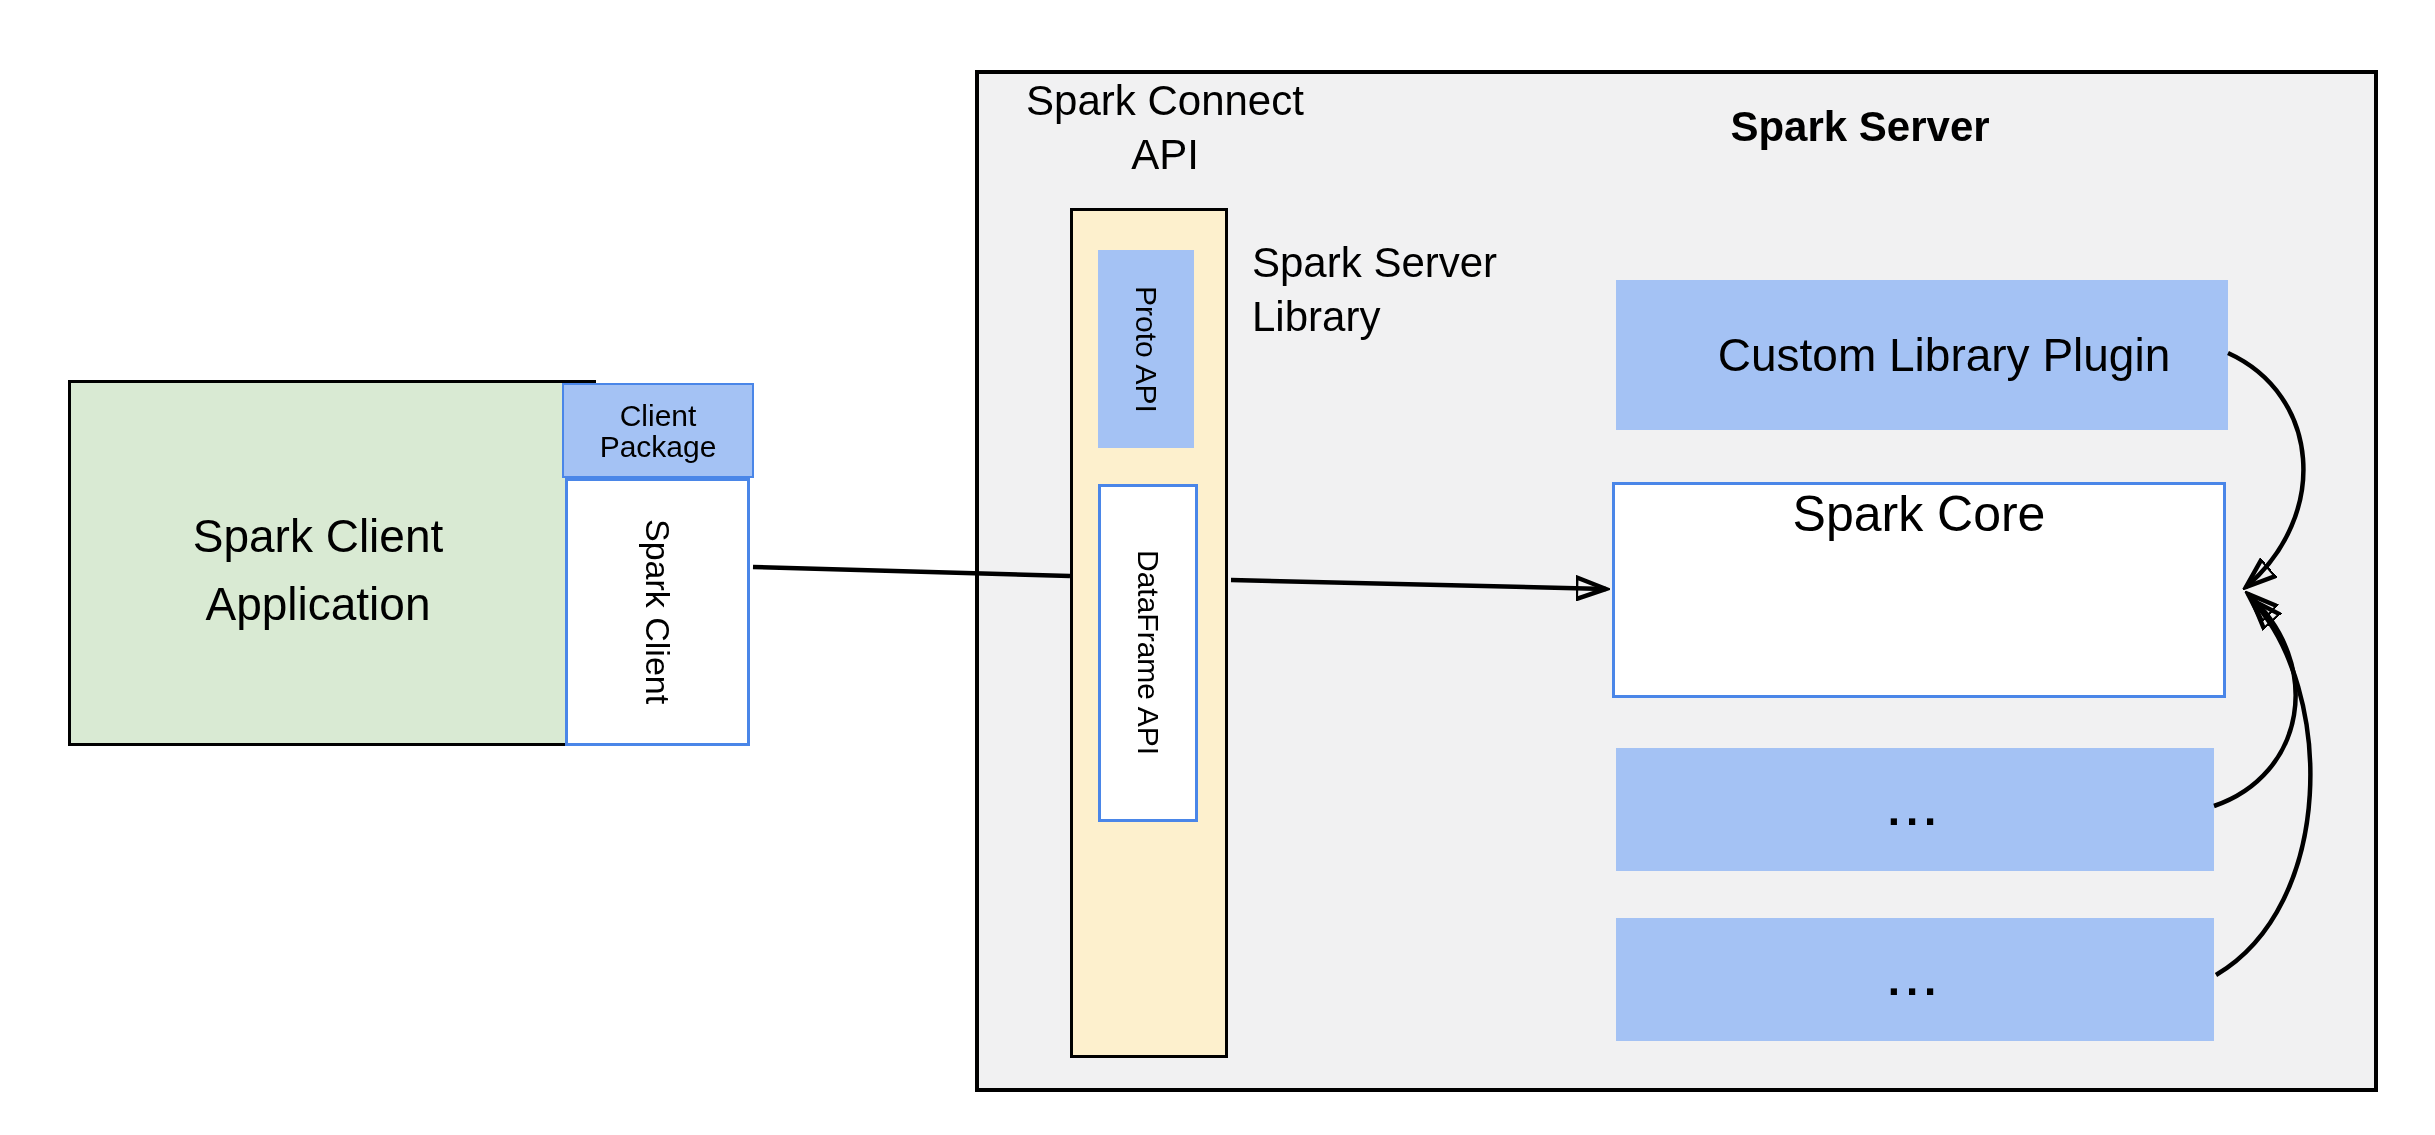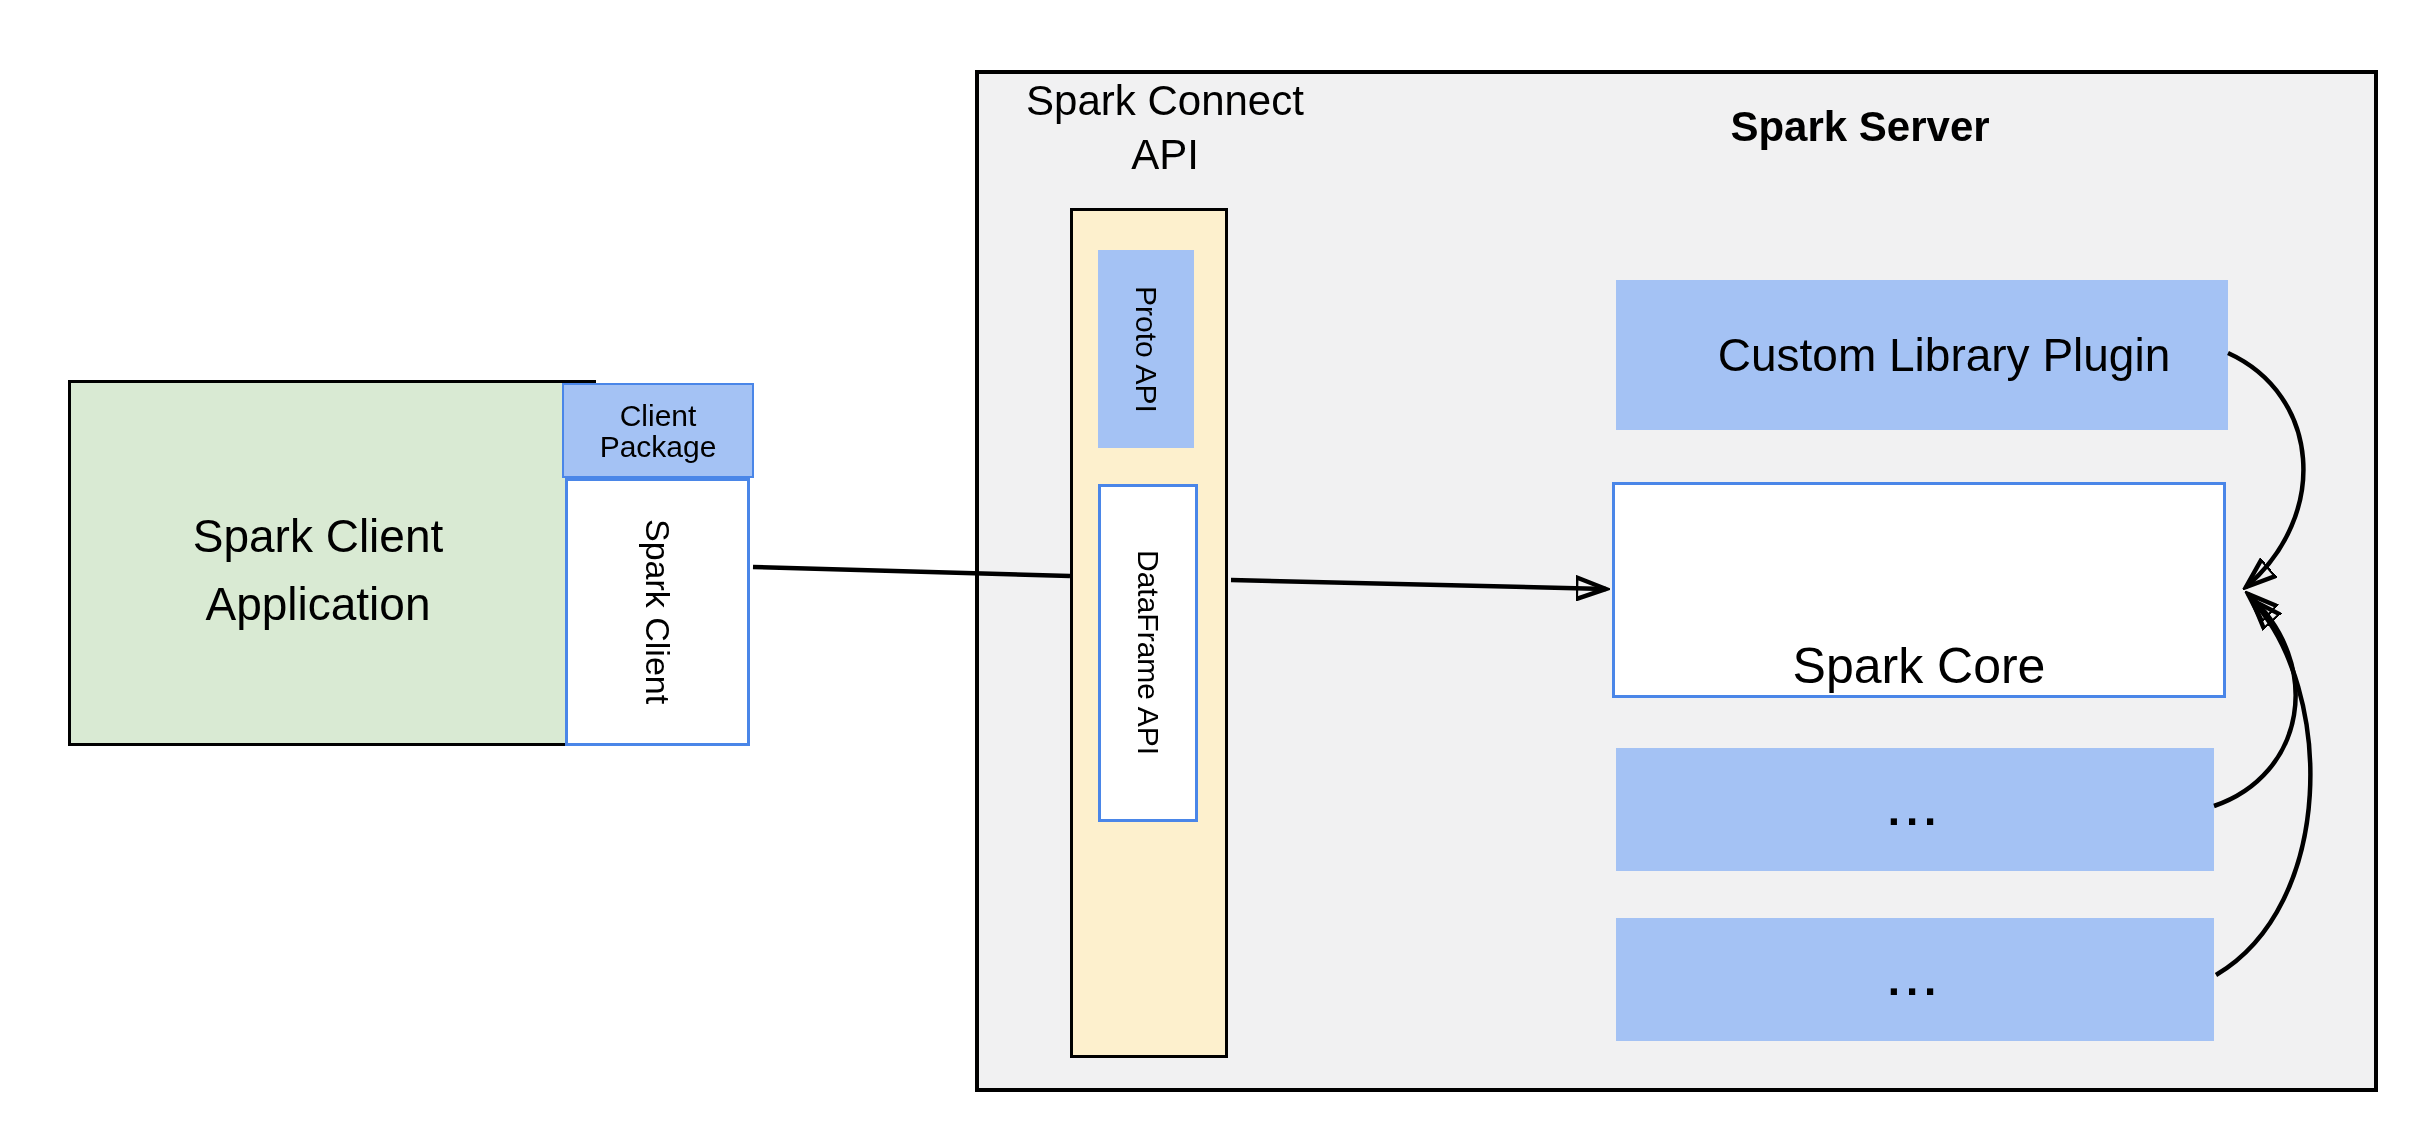--- a/index.html
+++ b/index.html
@@ -107,21 +107,21 @@
     background: #a4c2f4;
     display: flex; align-items: center; justify-content: center;
     font-size: 46px;
     z-index: 1;
     padding-left: 44px;
   }
   .core-box {
     left: 1612px; top: 482px; width: 614px; height: 216px;
     background: #ffffff;
     border: 3px solid #4a86e8;
-    display: flex; align-items: flex-end; justify-content: center;
+    display: flex; align-items: flex-start; justify-content: center;
     font-size: 50px;
     z-index: 1;
   }
   .dots-box-1, .dots-box-2 {
     left: 1616px; width: 598px; height: 123px;
     background: #a4c2f4;
     display: flex; align-items: center; justify-content: center;
     font-size: 44px; font-weight: bold; letter-spacing: 6px;
     z-index: 1;
   }
@@ -142,20 +142,21 @@
 </style>
 </head>
 <body>
 
 <div id="canvas">
 
   <div class="abs server-box"></div>
 
   <div class="abs connect-title">Spark Connect API</div>
   <div class="abs server-title">Spark Server</div>
+  <div class="abs server-lib-label">Spark Server Library</div>
 
   <div class="abs client-app-box"></div>
   <div class="abs client-app-label">Spark Client Application</div>
   <div class="abs client-package-box">
     <span>Client Package</span>
   </div>
   <div class="abs spark-client-box">
     <span class="vtext">Spark Client</span>
   </div>
 

